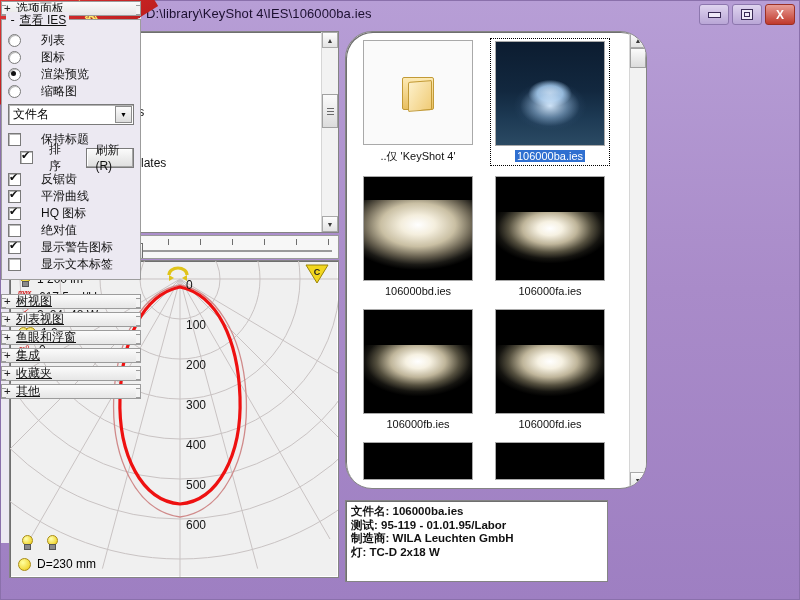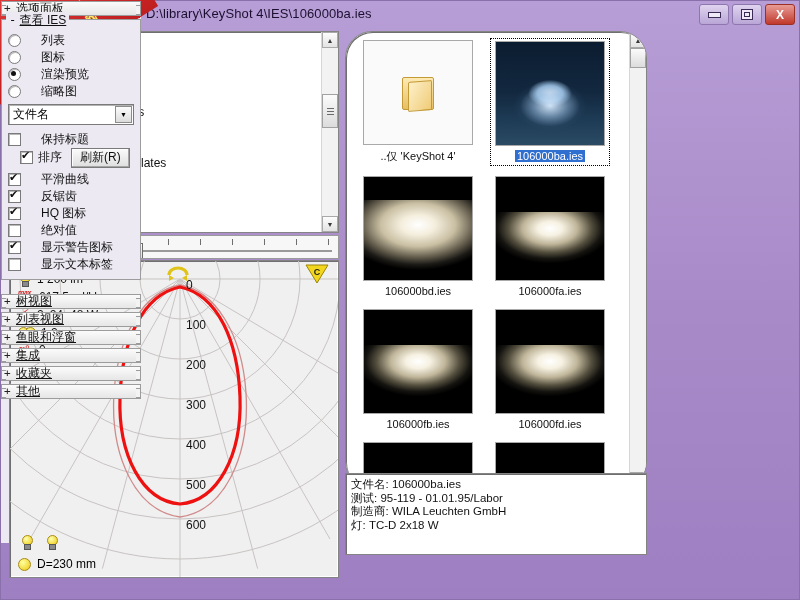--- a/index.html
+++ b/index.html
@@ -195,21 +195,21 @@
       padding-left:4px;font-size:12px;position:relative;}
   .combo .arrow{position:absolute;right:1px;top:1px;width:15px;height:15px;
       background:linear-gradient(180deg,#fcfcfc,#dcdcdc);border:1px solid #8c8c8c;
       display:flex;align-items:center;justify-content:center;font-size:7px;}
   .btn{display:inline-flex;align-items:center;justify-content:center;height:18px;
       padding:0 8px;border:1px solid #7a7a7a;
       background:linear-gradient(180deg,#fbfbfb,#dedede);font-size:12px;color:#111;
       box-shadow:inset -1px -1px 0 #a5a5a5,inset 1px 1px 0 #fff;}
 
   
-  #info-panel{left:344px;top:472px;width:302px;height:82px;background:#fff;}
+  #info-panel{left:344px;top:499px;width:263px;height:82px;background:#fff;font-weight:bold;}
   .infoline{font-size:11.5px;color:#111;line-height:13.5px;white-space:nowrap;
       padding-left:5px;}
   #info-inner{padding-top:4px;}
 </style>
 </head>
 <body>
 
 <div id="app">
 
   <div class="titlebar">
@@ -569,36 +569,36 @@
       <div class="combo">
         <span>文件名</span>
         <span class="arrow">▼</span>
       </div>
 
       <div class="optrow">
         <span class="cbx"></span>
         <span>保持标题</span>
       </div>
 
-      <div class="optrow" style="gap:5px;margin-top:1px;padding-left:12px;">
+      <div class="optrow" style="gap:16px;margin-top:1px;padding-left:12px;">
         <span class="cbx on"></span>
         <span>排序</span>
         <span class="btn" style="margin-left:4px;">
           <span>刷新(R)</span>
         </span>
       </div>
 
       <div id="view-checks" style="margin-top:5px;">
           <div class="optrow">
             <span class="cbx on"></span>
+            <span>反锯齿</span>
+          </div>
+          <div class="optrow">
+            <span class="cbx on"></span>
             <span>平滑曲线</span>
-          </div>
-          <div class="optrow">
-            <span class="cbx on"></span>
-            <span>反锯齿</span>
           </div>
           <div class="optrow">
             <span class="cbx on"></span>
             <span>HQ 图标</span>
           </div>
           <div class="optrow">
             <span class="cbx"></span>
             <span>绝对值</span>
           </div>
           <div class="optrow">

